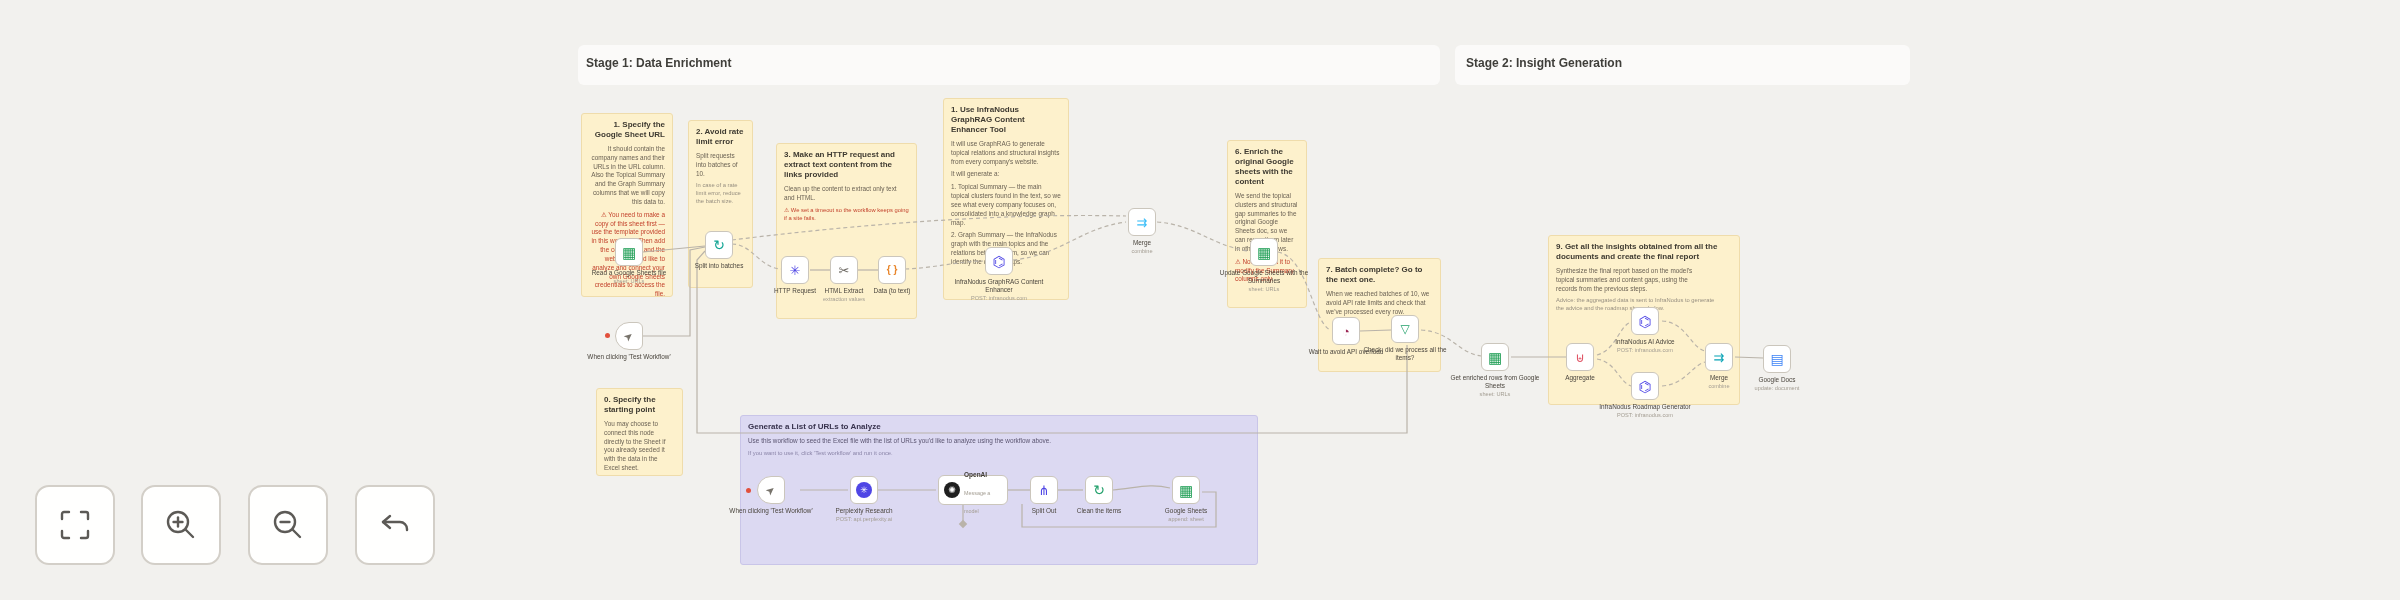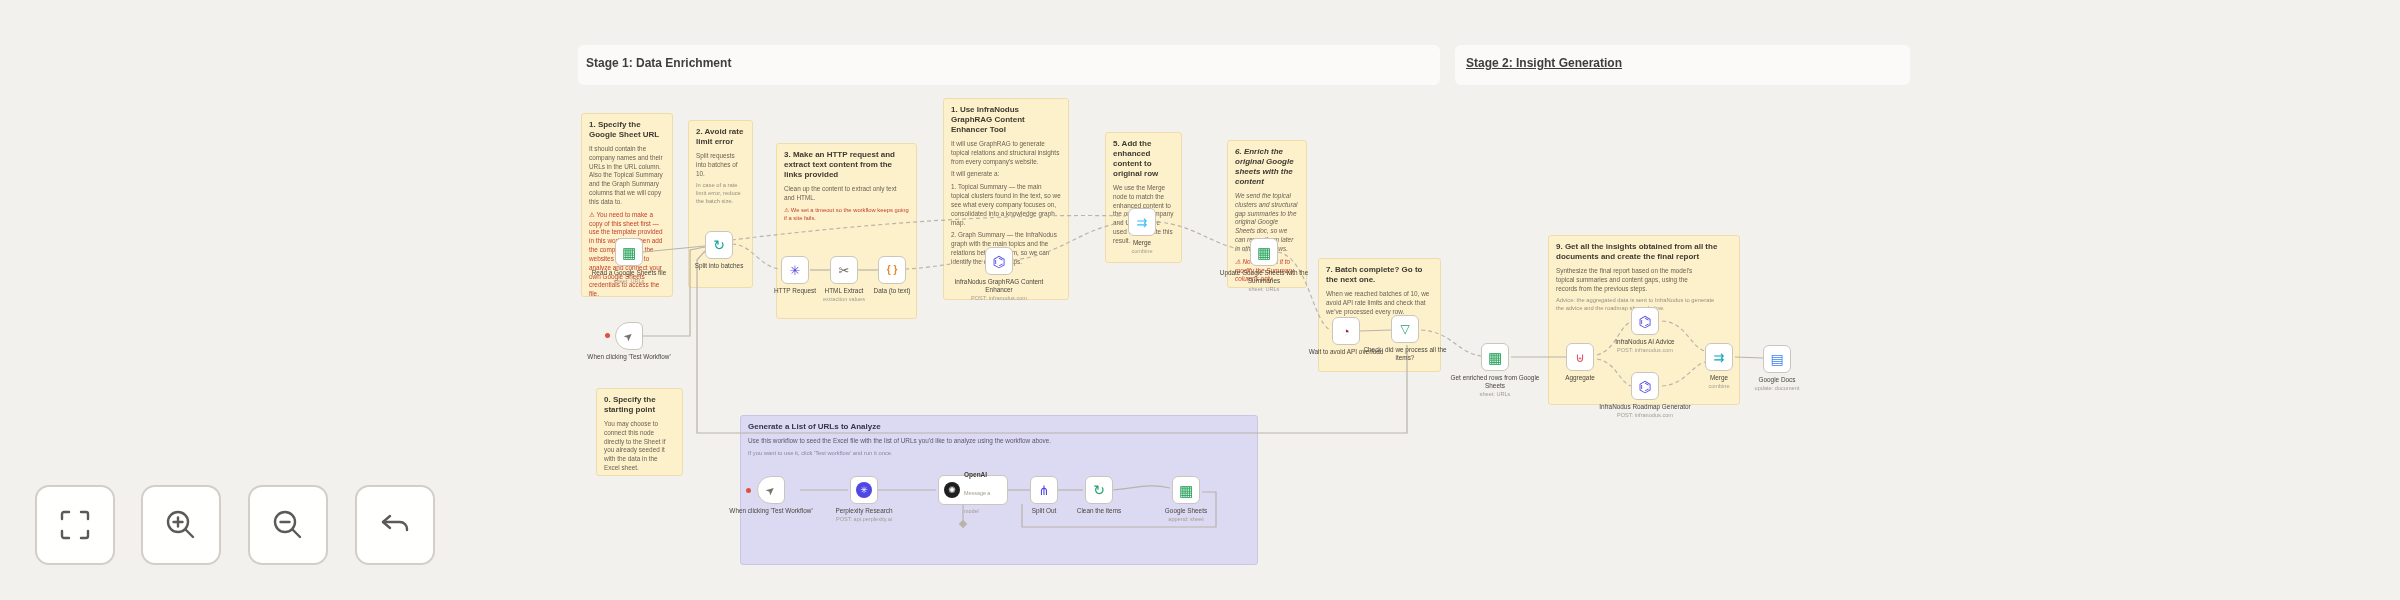--- a/index.html
+++ b/index.html
@@ -43,23 +43,23 @@
   #wires path.dash{stroke-dasharray:4 3;}
 </style>
 </head>
 <body>
 
 <div id="app">
 
   <div class="strip" style="left:578px;top:45px;width:862px;height:40px;"></div>
   <div class="strip" style="left:1455px;top:45px;width:455px;height:40px;"></div>
   <div class="stage-title" style="left:586px;top:56px;">Stage 1: Data Enrichment</div>
-  <div class="stage-title" style="left:1466px;top:56px;text-decoration:underline;">Stage 2: Insight Generation</div>
-
-  <div class="note" style="left:581px;top:113px;width:92px;height:184px;">
+  <div class="stage-title" style="left:1466px;top:56px;">Stage 2: Insight Generation</div>
+
+  <div class="note" style="left:581px;top:113px;width:92px;height:184px;text-align:right;">
     <div class="note-title">1. Specify the Google Sheet URL</div>
     <div class="note-body">It should contain the company names and their URLs in the URL column. Also the Topical Summary and the Graph Summary columns that we will copy this data to.</div>
     <div class="note-warn">⚠ You need to make a copy of this sheet first — use the template provided in this workflow. Then add the companies and the websites you'd like to analyze and connect your own Google Sheets credentials to access the file.</div>
 
   </div>
 
   <div class="note" style="left:584px;top:388px;width:87px;height:88px;margin-left:12px;">
     <div class="note-title">0. Specify the starting point</div>
     <div class="note-body">You may choose to connect this node directly to the Sheet if you already seeded it with the data in the Excel sheet.</div>
 
@@ -78,26 +78,22 @@
   </div>
 
   <div class="note" style="left:943px;top:98px;width:126px;height:202px;">
     <div class="note-title">1. Use InfraNodus GraphRAG Content Enhancer Tool</div>
     <div class="note-body">It will use GraphRAG to generate topical relations and structural insights from every company's website.</div>
     <div class="note-body">It will generate a:</div>
     <div class="note-body">1. Topical Summary — the main topical clusters found in the text, so we see what every company focuses on, consolidated into a knowledge graph map.</div>
     <div class="note-body">2. Graph Summary — the InfraNodus graph with the main topics and the relations between them, so we can identify the content gaps.</div>
   </div>
 
-  <div class="note" style="left:1105px;top:132px;width:77px;height:131px;">
-    <div class="note-title">5. Add the enhanced content to original row</div>
-    <div class="note-body">We use the Merge node to match the enhanced content to the original Company and URL row we used to generate this result.</div>
-  </div>
-
-  <div class="note" style="left:1227px;top:140px;width:80px;height:148px;font-style:italic;">
+
+  <div class="note" style="left:1227px;top:140px;width:80px;height:168px;">
     <div class="note-title">6. Enrich the original Google sheets with the content</div>
     <div class="note-body">We send the topical clusters and structural gap summaries to the original Google Sheets doc, so we can reuse them later in other workflows.</div>
     <div class="note-warn">⚠ Note: we set it to modify the Summary columns only.</div>
   </div>
 
   <div class="note" style="left:1318px;top:258px;width:123px;height:114px;">
     <div class="note-title">7. Batch complete? Go to the next one.</div>
     <div class="note-body">When we reached batches of 10, we avoid API rate limits and check that we've processed every row.</div>
   </div>
 

